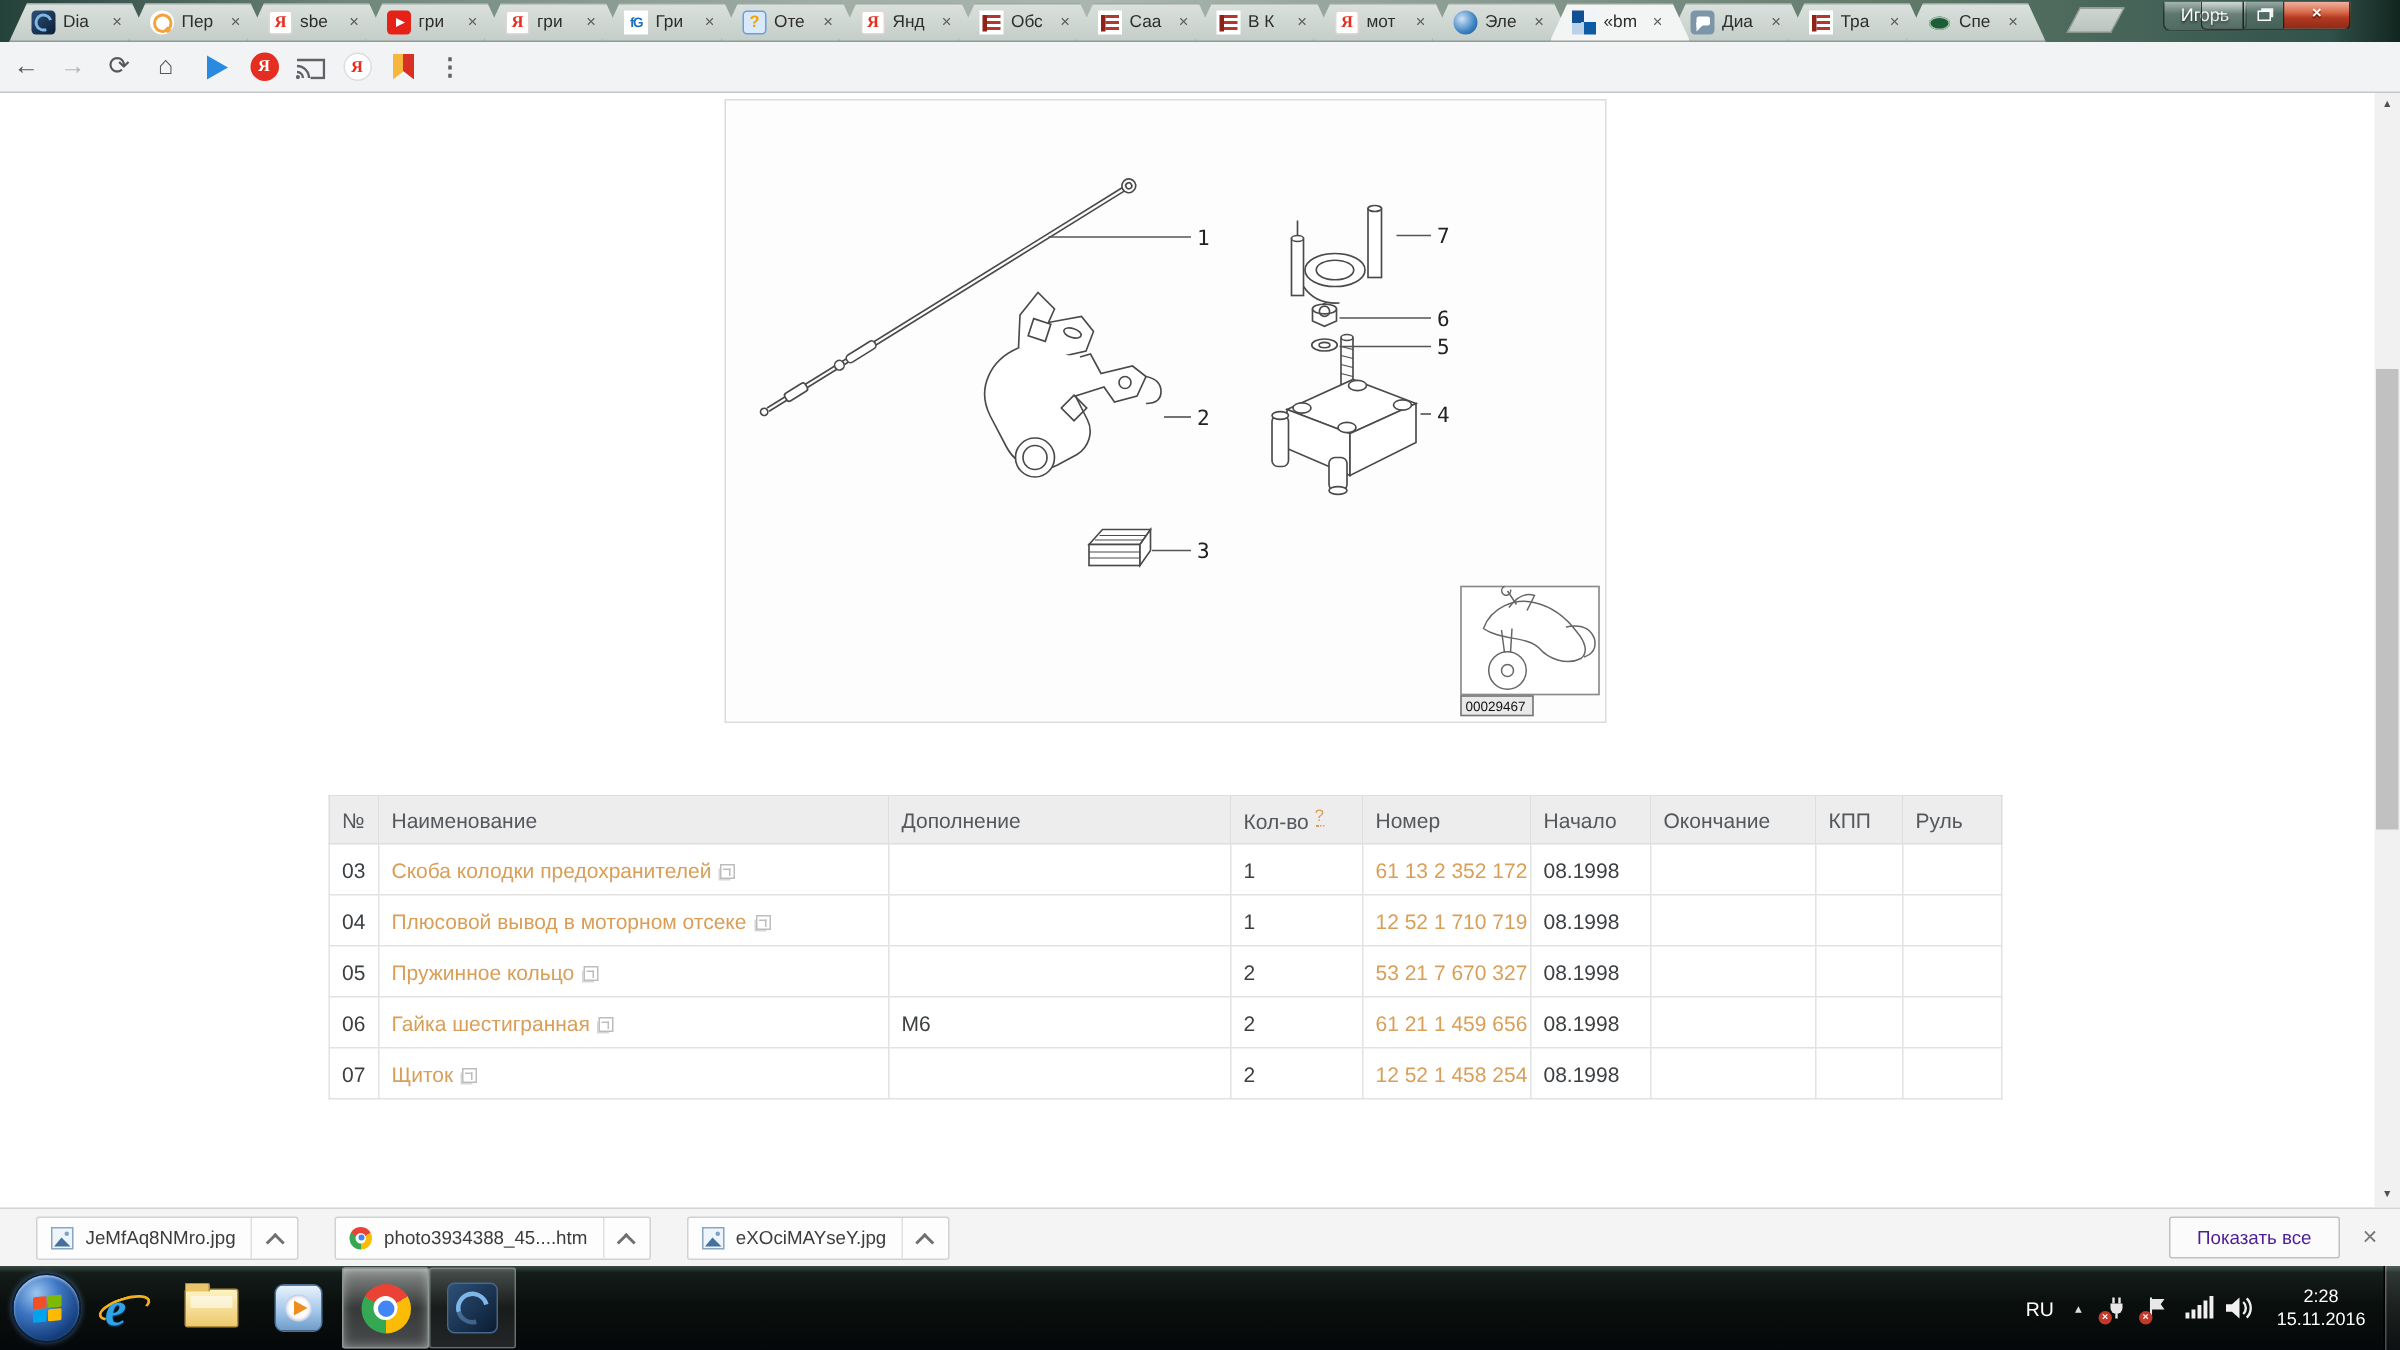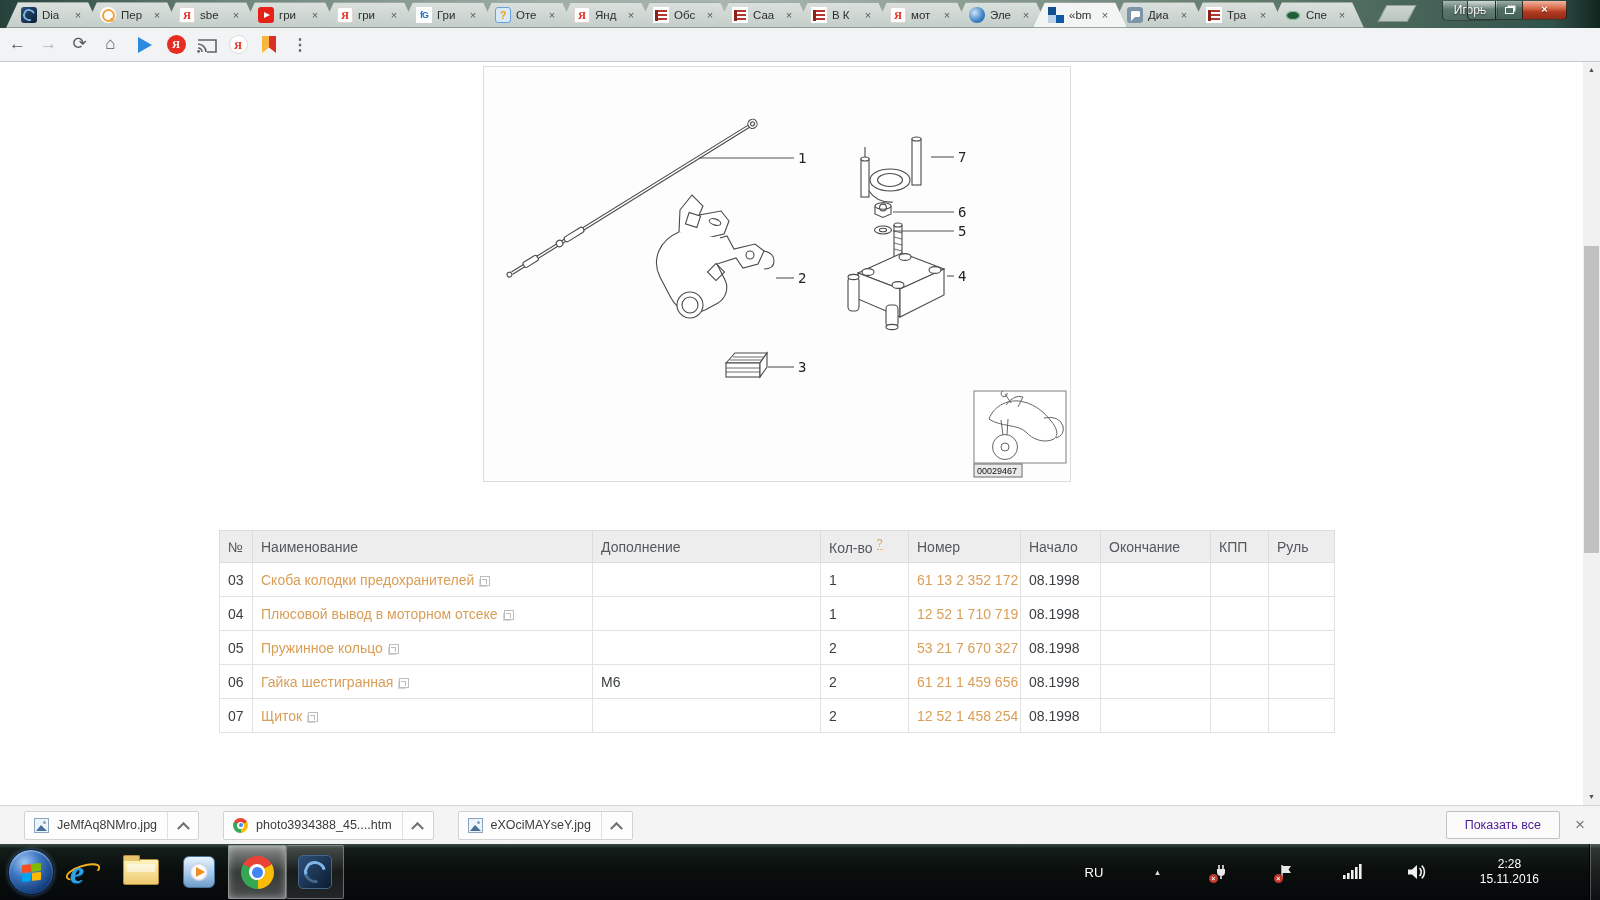--- a/index.html
+++ b/index.html
@@ -135,21 +135,21 @@
   .folder-icon::after{content:"";position:absolute;left:3px;top:4px;right:3px;height:8px;background:rgba(255,255,255,.55);border-radius:1px;}
   .wmp-icon{width:32px;height:32px;border-radius:6px;background:linear-gradient(#eaf4fd,#9ec4e8 60%,#6e9cc9);border:1px solid #4a7299;display:flex;align-items:center;justify-content:center;}
   .wmp-icon::before{content:"";width:18px;height:18px;border-radius:50%;background:#fff;box-shadow:inset 0 0 3px #88b;}
   .wmp-icon::after{content:"";position:absolute;width:0;height:0;border-left:9px solid #ef8d1e;border-top:5.5px solid transparent;border-bottom:5.5px solid transparent;margin-left:2px;}
   .chrome-icon{position:relative;width:33px;height:33px;border-radius:50%;background:conic-gradient(from -60deg,#ea4335 0 120deg,#fbbc05 120deg 240deg,#34a853 240deg 360deg);}
   .chrome-icon::before{content:"";position:absolute;left:8.5px;top:8.5px;width:16px;height:16px;border-radius:50%;background:#fff;}
   .chrome-icon::after{content:"";position:absolute;left:11px;top:11px;width:11px;height:11px;border-radius:50%;background:#4285f4;}
   .appswirl-icon{width:34px;height:34px;border-radius:5px;background:linear-gradient(135deg,#2d5078,#0b1c31);border:1px solid #47688c;display:flex;align-items:center;justify-content:center;}
   .appswirl-icon::before{content:"";width:16px;height:16px;border:3px solid #7fb6e8;border-right-color:transparent;border-bottom-color:rgba(127,182,232,.4);border-radius:50%;transform:rotate(30deg);}
 
-  .tray{margin-left:auto;display:flex;align-items:center;height:100%;gap:38px;}
+  .tray{margin-left:auto;display:flex;align-items:center;height:100%;}
   .lang{color:#fff;font-size:13px;margin-right:14px;cursor:pointer;}
   .traycaret{color:#ddd;font-size:9px;margin-right:14px;cursor:pointer;}
   .trayicon{position:relative;width:18px;height:18px;margin-right:9px;cursor:pointer;}
   .badge{position:absolute;left:-3px;bottom:-2px;width:9px;height:9px;border-radius:50%;background:#c0392b;color:#fff;font-size:7px;line-height:9px;text-align:center;font-weight:bold;}
   .clock{color:#fff;font-size:12px;text-align:center;line-height:15px;margin:0 12px 0 8px;cursor:default;}
   .showdesk{width:11px;height:56px;border-left:1px solid #000;box-shadow:inset 1px 0 0 rgba(255,255,255,.25);background:linear-gradient(rgba(255,255,255,.12),rgba(255,255,255,.03));cursor:pointer;}
 </style>
 </head>
 <body>
 

